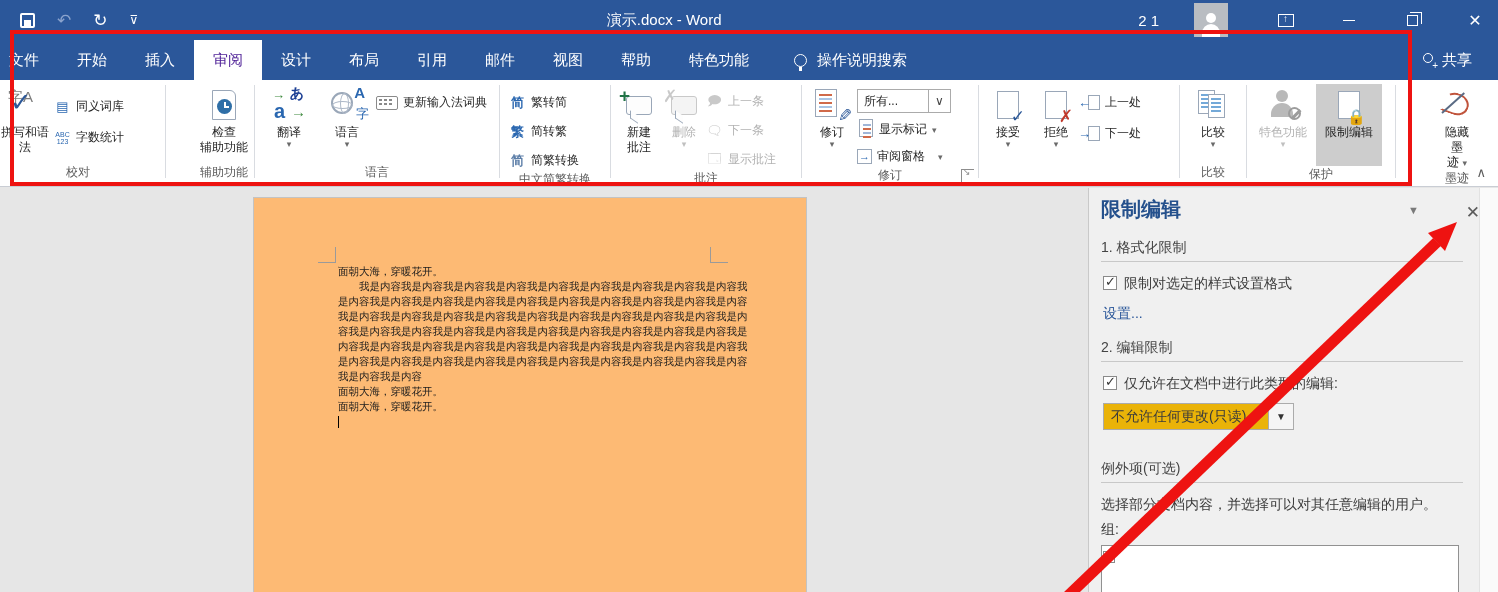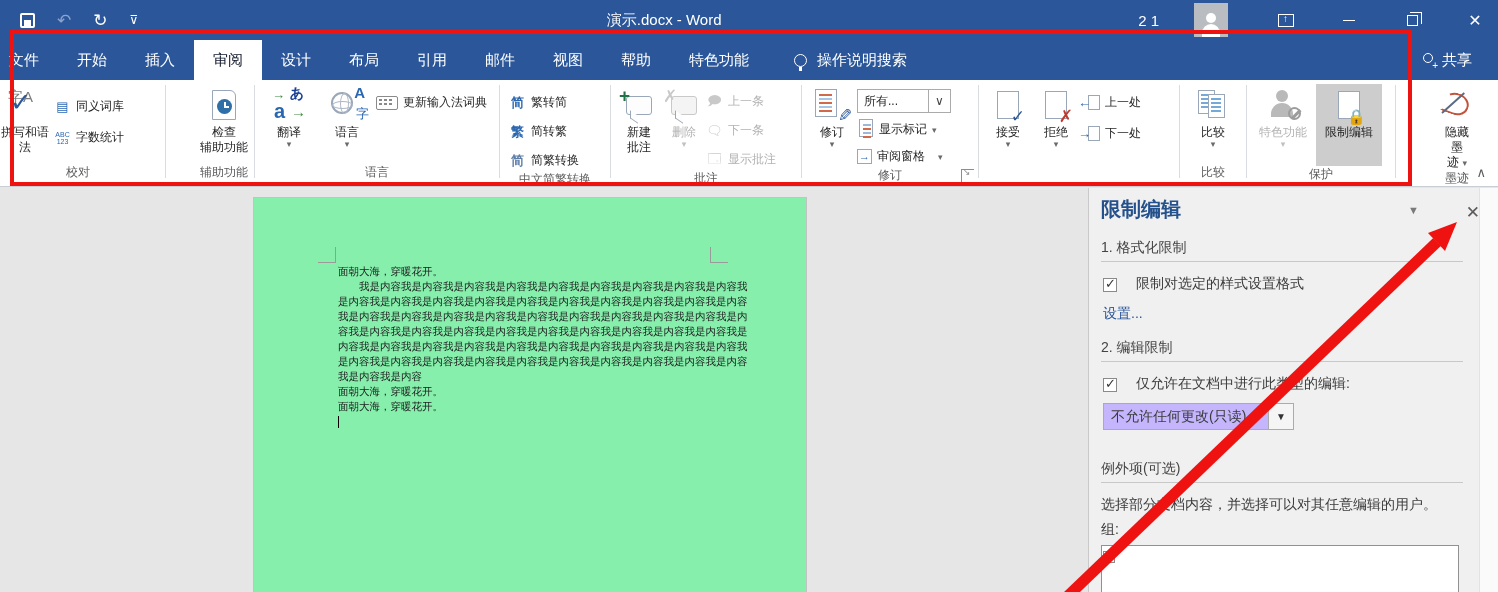--- a/index.html
+++ b/index.html
@@ -27,21 +27,21 @@
   .ribdisp::after { content:"↑"; position:absolute; left:4px; top:-2px; font-size:10px; }
   .minus { width:12px; height:1px; background:#fff; }
   .restore { width:11px; height:11px; border:1px solid #fff; position:relative; }
   .restore::before { content:""; position:absolute; left:2px; top:-4px; width:11px; height:11px; border:1px solid #fff; border-left:none; border-bottom:none; }
 
   
   .tabrow { position:absolute; left:0; top:40px; width:100%; height:40px; background:#2b579a;
     display:flex; align-items:stretch; color:#fff; font-size:15px; }
   .tabs { display:flex; margin-left:-10px; }
   .tab { padding:0 19px; display:flex; align-items:center; cursor:default; white-space:nowrap; }
-  .tab.active { background:#fff; color:#0f172a; }
+  .tab.active { background:#fff; color:#4c1d95; }
   .searchbox { display:flex; align-items:center; gap:10px; margin-left:26px; }
   .bulb { width:13px; height:13px; border:1.5px solid #fff; border-radius:50%; position:relative; }
   .bulb::after { content:""; position:absolute; left:3.5px; bottom:-5px; width:3px; height:4px; background:#fff; }
   .sharebox { margin-left:auto; display:flex; align-items:center; gap:7px; padding-right:26px; }
   .person-add { position:relative; width:15px; height:15px; }
   .person-add::before { content:""; position:absolute; left:3px; top:0; width:8px; height:8px; border:1.5px solid #fff; border-radius:50%; }
   .person-add::after { content:"+"; position:absolute; right:-3px; bottom:-3px; font-size:10px; }
 
   
   .ribbon { position:absolute; left:0; top:80px; width:100%; height:107px; background:#fff;
@@ -121,45 +121,45 @@
   .trackico .tp { position:absolute; left:0; top:0; width:22px; height:28px; background:#fff; border:1px solid #9aa7b8; }
   .trackico .tp::after { content:""; position:absolute; left:3px; top:4px; width:13px; height:2px; background:#d06a4a;
     box-shadow:0 4px 0 #a9c4e4, 0 8px 0 #d06a4a, 0 12px 0 #a9c4e4, 0 16px 0 #d06a4a; }
   .trackico .pen { position:absolute; right:-3px; bottom:-2px; font-size:17px; color:#2c5898; transform:scaleX(-1); }
   .arrowpage { position:relative; width:20px; height:16px; }
   .arrowpage .ap { position:absolute; right:0; top:0; width:12px; height:15px; background:#fff; border:1px solid #9aa7b8; }
   .arrowpage .aa { position:absolute; left:-2px; top:0px; font-size:13px; color:#2a67b0; font-weight:bold; }
 
   
   .workspace { position:absolute; left:0; top:188px; width:100%; height:404px; background:#e6e6e6; }
-  .docpage { position:absolute; left:253px; top:9px; width:554px; height:395px; background:#86efac; border:1px solid #c3c3c3; border-bottom:none; }
+  .docpage { position:absolute; left:253px; top:9px; width:554px; height:395px; background:#fdba74; border:1px solid #c3c3c3; border-bottom:none; }
   .mark { position:absolute; width:18px; height:16px; }
   .mark.tl { left:64px; top:49px; border-right:1px solid #9a9a9a; border-bottom:1px solid #9a9a9a; }
   .mark.tr { right:78px; top:49px; border-left:1px solid #9a9a9a; border-bottom:1px solid #9a9a9a; }
   .doctext { position:absolute; left:84px; top:66px; width:400px; font-size:10.5px; line-height:15px;
     color:#1c1c1c; white-space:nowrap; }
   .doctext .indent { padding-left:21px; }
   .cursorbar { width:1px; height:12px; background:#000; margin-top:2px; }
 
   
   .pane { position:absolute; left:1088px; top:0; width:410px; height:404px; background:#f0f0f0;
     border-left:1px solid #c9c9c9; font-size:14px; color:#3b3b3b; }
   .pane-scroll { position:absolute; right:0; top:0; width:19px; height:100%; background:#fafafa; border-left:1px solid #e2e2e2; }
   .pane-inner { position:absolute; left:12px; top:8px; width:362px; }
   .pane-head { display:flex; align-items:center; }
   .pane-title { font-size:20px; color:#24508c; font-weight:bold; }
   .pane-dd { margin-left:auto; color:#7a7a7a; font-size:11px; padding-right:44px; }
   .pane-x { position:absolute; right:18px; top:14px; color:#5c5c5c; font-size:17px; font-weight:bold; }
   .sect-head { margin-top:16px; padding-bottom:4px; border-bottom:1px solid #c8c8c8; color:#444; }
-  .cbrow { display:flex; align-items:center; gap:19px; margin:13px 0 0 2px; }
+  .cbrow { display:flex; align-items:flex-start; gap:7px; margin:13px 0 0 2px; }
   .cb { width:14px; height:14px; background:#fff; border:1px solid #8a8a8a; position:relative; flex:none; margin-top:1px; }
   .cb.checked::after { content:"✓"; position:absolute; left:1px; top:-3px; font-size:13px; color:#333; font-weight:bold; }
   .panelink { color:#2b579a; margin:12px 0 0 2px; display:inline-block; }
   .pcombo { display:flex; margin:10px 0 0 2px; height:27px; font-size:14px; }
-  .pcombo .v { width:166px; background:#c4b5fd; border:1px solid #ababab; display:flex; align-items:center; padding-left:7px; }
+  .pcombo .v { width:166px; background:#eab308; border:1px solid #ababab; display:flex; align-items:center; padding-left:7px; }
   .pcombo .b { width:25px; background:#f5f5f5; border:1px solid #ababab; border-left:none; display:flex; align-items:center; justify-content:center; color:#333; font-size:10px; }
   .pdesc { margin:11px 0 0 0; line-height:20px; }
   .grouplabel { margin-top:7px; }
   .listbox { margin-top:6px; width:358px; height:50px; background:#fff; border:1px solid #919191; position:relative; }
   .listitem { position:absolute; left:15px; top:2px; right:2px; height:20px; border:1px solid #4a7ebb; display:flex; align-items:center; padding-left:4px; font-size:13.5px; }
   .listcb { position:absolute; left:1px; top:5px; width:12px; height:12px; background:#fff; border:1px solid #8a8a8a; }
 
   
   .redbox { position:absolute; left:10px; top:30px; width:1402px; height:156px; border:4px solid #ee1311; z-index:40; pointer-events:none; }
   .arrowsvg { position:absolute; left:0; top:0; width:1498px; height:592px; z-index:50; pointer-events:none; }

